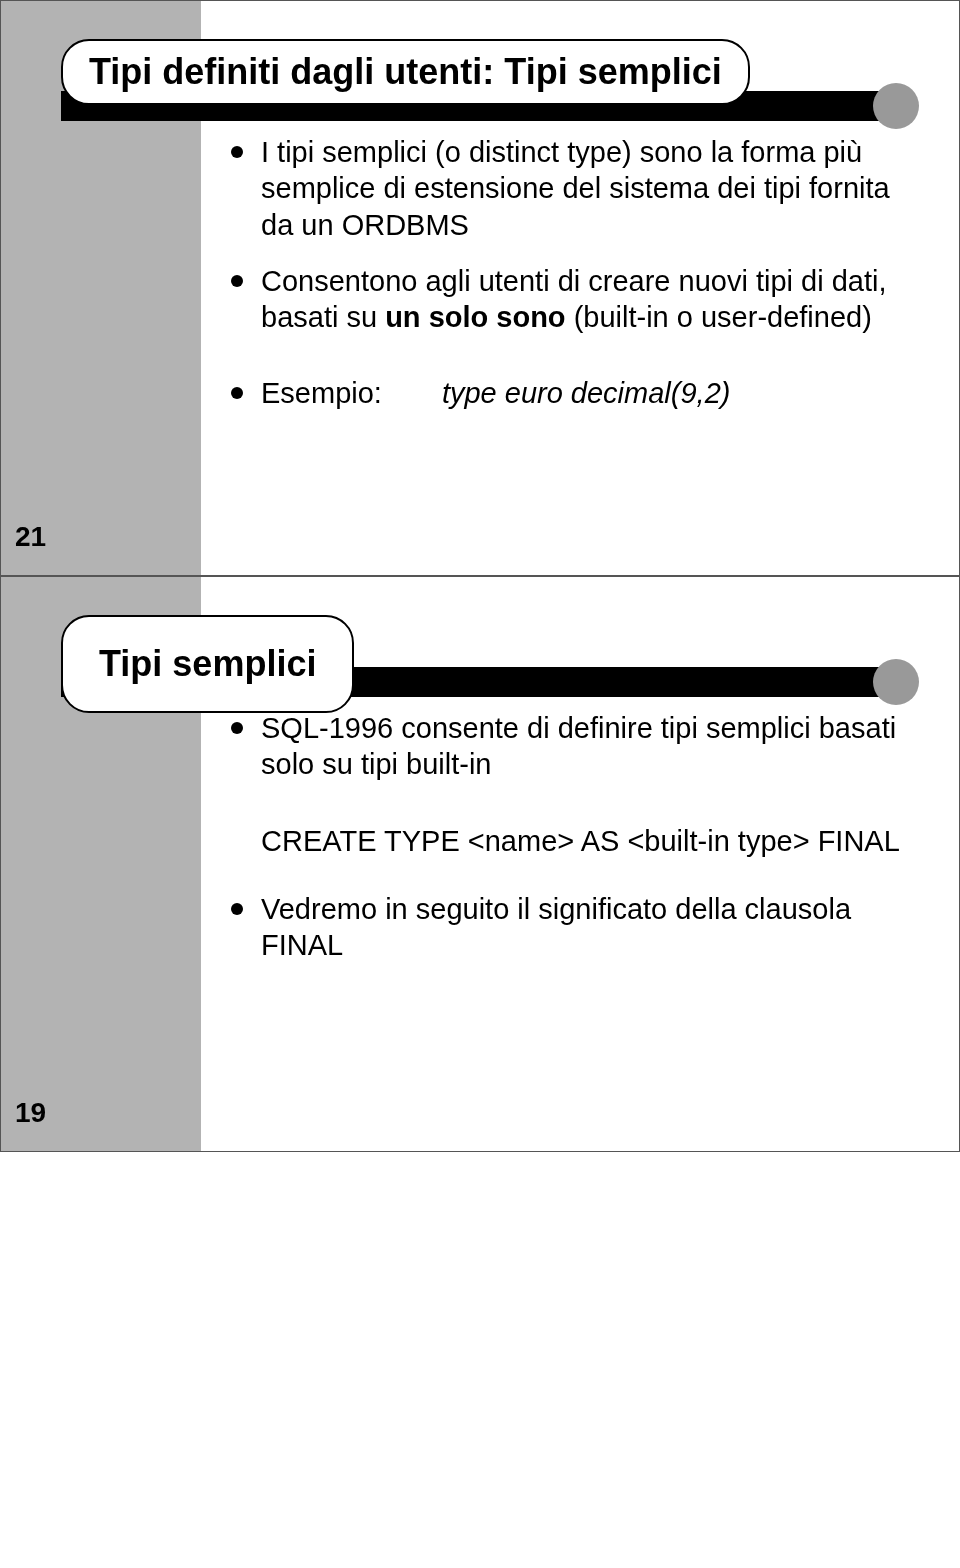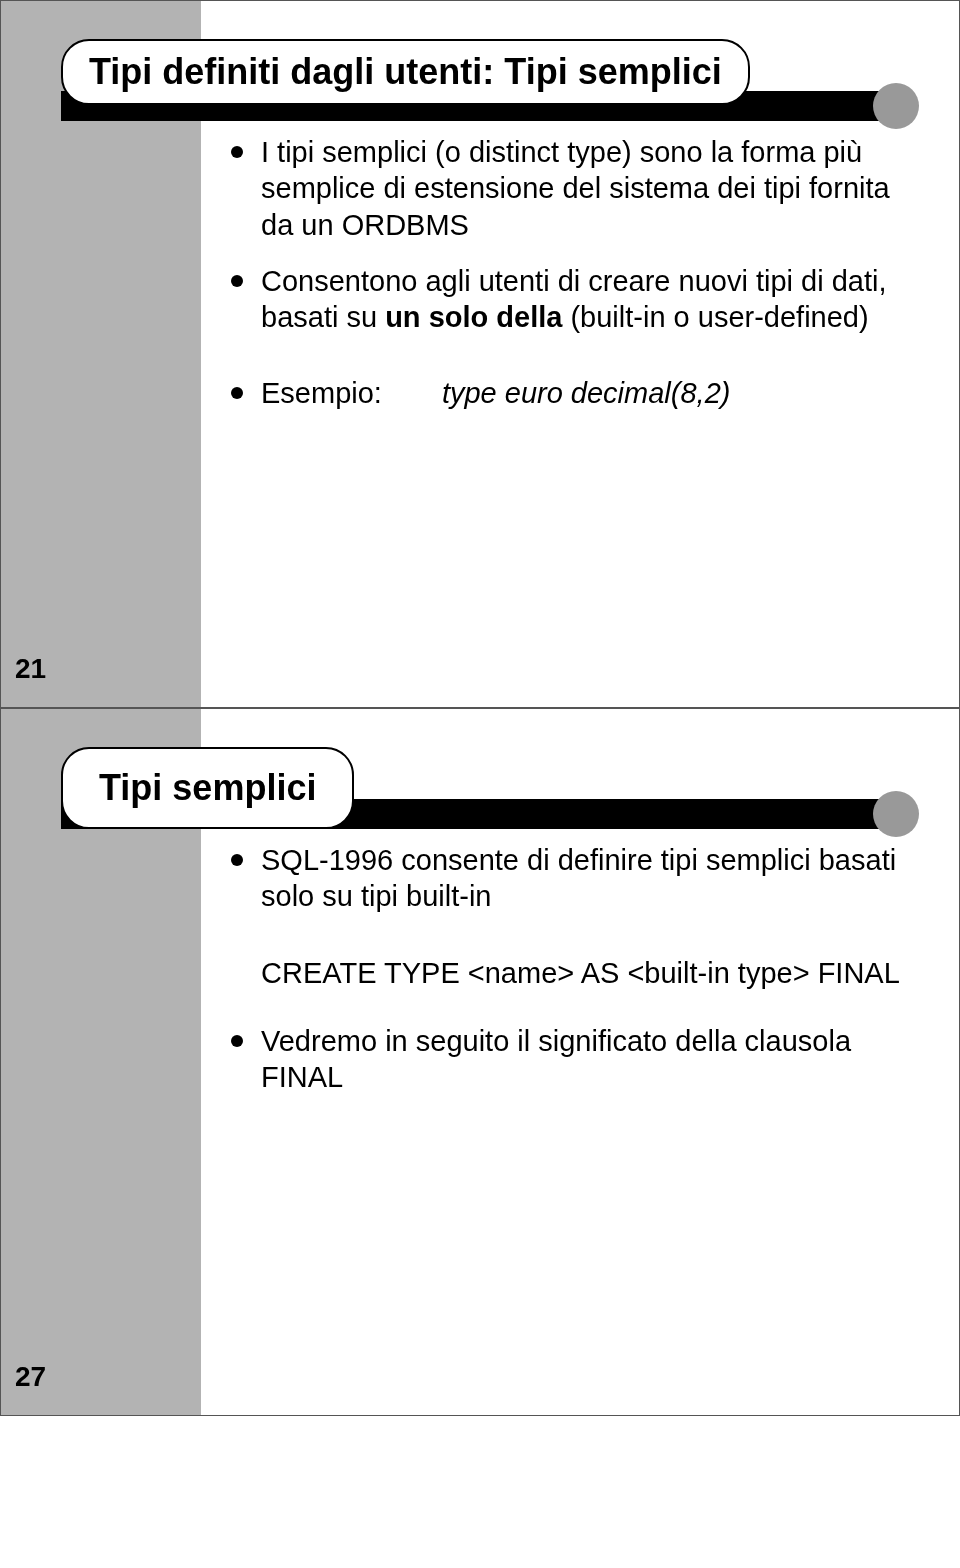--- a/index.html
+++ b/index.html
@@ -6,21 +6,21 @@
   body {
     width: 960px;
     height: 1568px;
     background: #fff;
     font-family: Arial, Helvetica, sans-serif;
     color: #000;
     position: relative;
   }
   .page {
     width: 960px;
-    height: 708px;
+    height: 576px;
     background: #fff;
     position: relative;
     border: 1px solid #555;
   }
   .sidebar {
     position: absolute;
     left: 0;
     top: 0;
     width: 200px;
     height: 100%;
@@ -32,21 +32,21 @@
     top: 38px;
     background: #fff;
     border: 2px solid #000;
     border-radius: 28px;
     padding: 10px 26px;
     font-size: 36px;
     font-weight: bold;
     z-index: 3;
   }
   .title-box.narrow {
-    padding: 18px 36px;
+    padding: 26px 36px;
   }
   .title-underline {
     position: absolute;
     left: 60px;
     right: 60px;
     top: 90px;
     height: 30px;
     background: #000;
     z-index: 1;
   }
@@ -110,26 +110,26 @@
   </div>
   <div class="title-underline"></div>
   <div class="title-knob"></div>
 
   <div class="content">
     <ul>
       <li>
         <span>I tipi semplici (o distinct type) sono la forma più semplice di estensione del sistema dei tipi fornita da un ORDBMS</span>
       </li>
       <li>
-        <span>Consentono agli utenti di creare nuovi tipi di dati, basati su <b>un solo della</b> (built-in o user-defined)</span>
+        <span>Consentono agli utenti di creare nuovi tipi di dati, basati su <b>un solo sono</b> (built-in o user-defined)</span>
       </li>
       <li style="margin-top:40px;">
         <div class="example-row">
           <span>Esempio:</span>
-          <span style="font-style:italic;">type euro decimal(8,2)</span>
+          <span style="font-style:italic;">type euro decimal(9,2)</span>
         </div>
       </li>
     </ul>
   </div>
 
   <div class="page-num">21</div>
 </div>
 
 <div class="page">
   <div class="sidebar"></div>
@@ -149,14 +149,14 @@
     <div class="indent-wrap" style="margin-top:40px; margin-bottom:32px;">
       <div>CREATE TYPE &lt;name&gt; AS &lt;built-in type&gt; FINAL</div>
     </div>
     <ul>
       <li>
         <span>Vedremo in seguito il significato della clausola FINAL</span>
       </li>
     </ul>
   </div>
 
-  <div class="page-num">27</div>
+  <div class="page-num">19</div>
 </div>
 
 </body></html>

